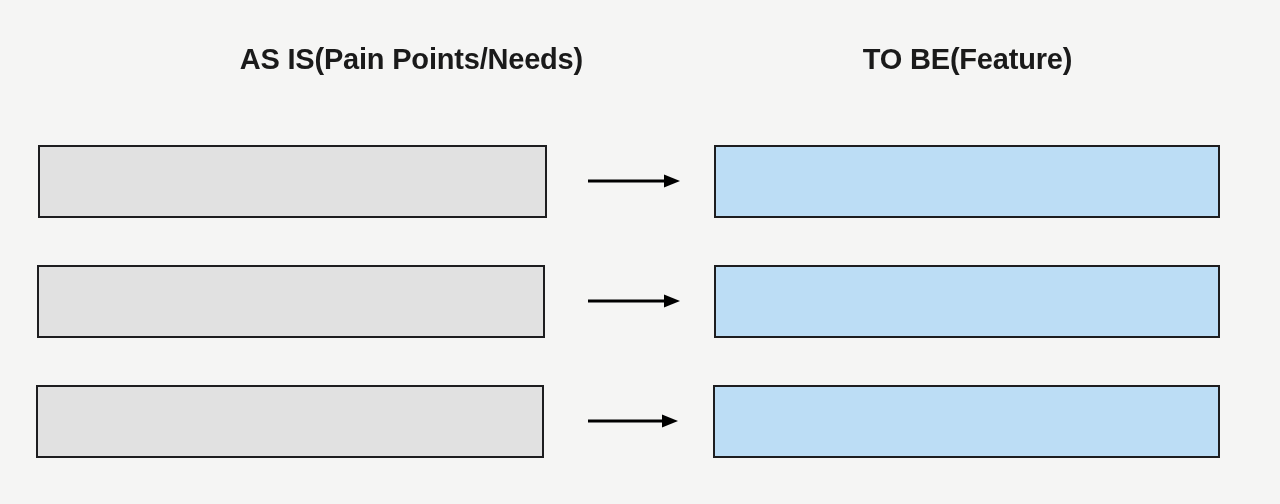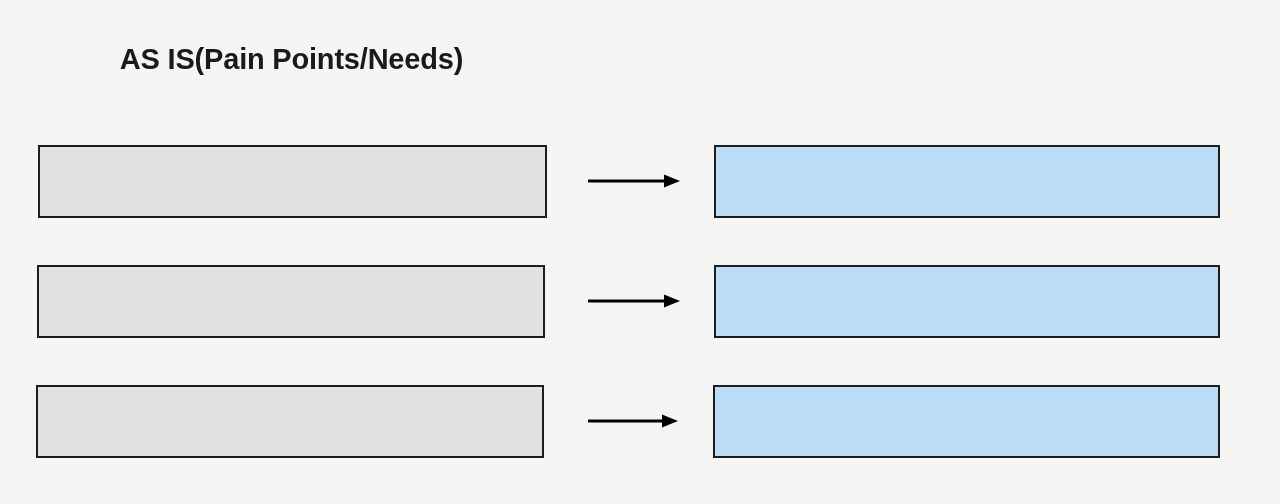--- a/index.html
+++ b/index.html
@@ -25,21 +25,21 @@
     position: absolute;
     top: 40px;
     font-size: 29px;
     font-weight: bold;
     color: #1a1a1a;
     letter-spacing: -0.2px;
     white-space: nowrap;
     text-align: center;
     line-height: 38px;
   }
-  .col-title.left  { left: 0;   width: 583px; }
+  .col-title.left  { left: 0;   width: 583px; text-align: right; }
   .col-title.right { left: 676px; width: 583px; }
 
   
   .row {
     position: absolute;
     left: 0;
     width: 1280px;
     height: 73px;
   }
   .row-1 { top: 145px; }
@@ -87,20 +87,21 @@
   }
   .arrow svg { display: block; }
 </style>
 </head>
 <body>
 
 <div id="canvas">
 
   <div class="col-title left">AS IS(Pain Points/Needs)</div>
 
+  <div class="col-title right">TO BE(Feature)</div>
 
   <div class="row row-1">
     <div class="box as-is">
       <span class="box-text"></span>
     </div>
     <div class="arrow">
       <svg width="96" height="26" viewBox="0 0 96 26" xmlns="http://www.w3.org/2000/svg">
         <line x1="2" y1="13" x2="82" y2="13" stroke="#000000" stroke-width="3"></line>
         <polygon points="78,6.5 94,13 78,19.5" fill="#000000"></polygon>
       </svg>

